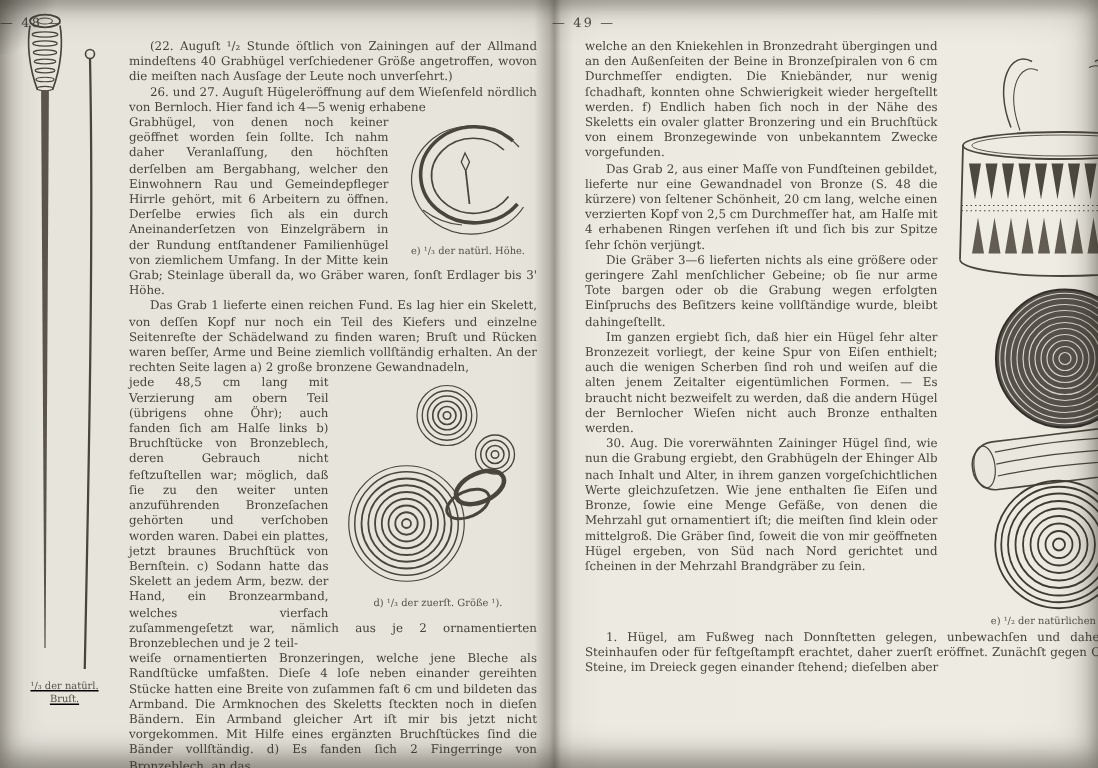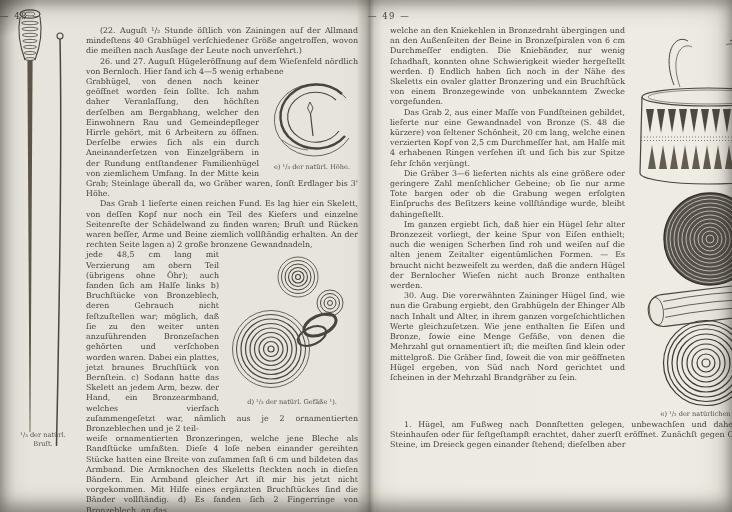--- a/index.html
+++ b/index.html
@@ -24,21 +24,21 @@
   .col { color:#46423b; font-size:7.9px; line-height:10.2px; text-align:justify; }
   #col-left  { margin:0 10px 0 86px; }
   #col-right { margin:0 16px 0 22px; }
   p { margin:0; }
   .ind { text-indent:14px; }
   .figR { float:right; margin:1px 0 2px 7px; text-align:center; }
   .cap { font-size:6.6px; line-height:8px; color:#555048; text-align:center; margin-top:1px; }
   .clear { clear:both; }
 
   #pin-fig { position:absolute; left:6px; top:2px; width:78px; height:500px; z-index:2; }
-  #pin-cap { position:absolute; left:0; top:428px; width:74px; }
+  #pin-cap { position:absolute; left:0; top:450px; width:74px;text-decoration:underline; }
   svg { display:block; }
   .ln { stroke:#4a453c; fill:none; }
 </style>
 </head>
 <body>
 
 <div id="spread">
 
   <div class="page" id="page-left">
 
@@ -113,21 +113,21 @@
             <circle class="ln" cx="72" cy="26" r="20" stroke-width=".8"></circle>
 
             <circle class="ln" cx="104" cy="52" r="2.5" stroke-width="1"></circle>
             <circle class="ln" cx="104" cy="52" r="6" stroke-width="1"></circle>
             <circle class="ln" cx="104" cy="52" r="9.5" stroke-width="1"></circle>
             <circle class="ln" cx="104" cy="52" r="13" stroke-width=".9"></circle>
 
             <ellipse class="ln" cx="94" cy="74" rx="17" ry="9.5" stroke-width="3" transform="rotate(-24 94 74)"></ellipse>
             <ellipse class="ln" cx="86" cy="85" rx="15" ry="8.5" stroke-width="2" transform="rotate(-24 86 85)"></ellipse>
           </svg>
-          <div class="cap">d) ¹/₃ der natürl. Gefäße ¹).</div>
+          <div class="cap">d) ¹/₃ der zuerſt. Größe ¹).</div>
         </div>
         <p>jede 48,5 cm lang mit Verzierung am obern Teil (übrigens ohne Öhr); auch fanden ſich am Halſe links b) Bruchſtücke von Bronzeblech, deren Gebrauch nicht feſtzuſtellen war; möglich, daß ſie zu den weiter unten anzuführenden Bronzeſachen gehörten und verſchoben worden waren. Dabei ein plattes, jetzt braunes Bruchſtück von Bernſtein. c) Sodann hatte das Skelett an jedem Arm, bezw. der Hand, ein Bronzearmband, welches vierfach zuſammengeſetzt war, nämlich aus je 2 ornamentierten Bronzeblechen und je 2 teil-</p>
       </div>
 
       <p class="clear">weiſe ornamentierten Bronzeringen, welche jene Bleche als Randſtücke umfaßten. Dieſe 4 loſe neben einander gereihten Stücke hatten eine Breite von zuſammen faſt 6 cm und bildeten das Armband. Die Armknochen des Skeletts ſteckten noch in dieſen Bändern. Ein Armband gleicher Art iſt mir bis jetzt nicht vorgekommen. Mit Hilfe eines ergänzten Bruchſtückes ſind die Bänder vollſtändig. d) Es fanden ſich 2 Fingerringe von Bronzeblech, an das</p>
 
     </div>
   </div>
 
   <div class="page" id="page-right">

